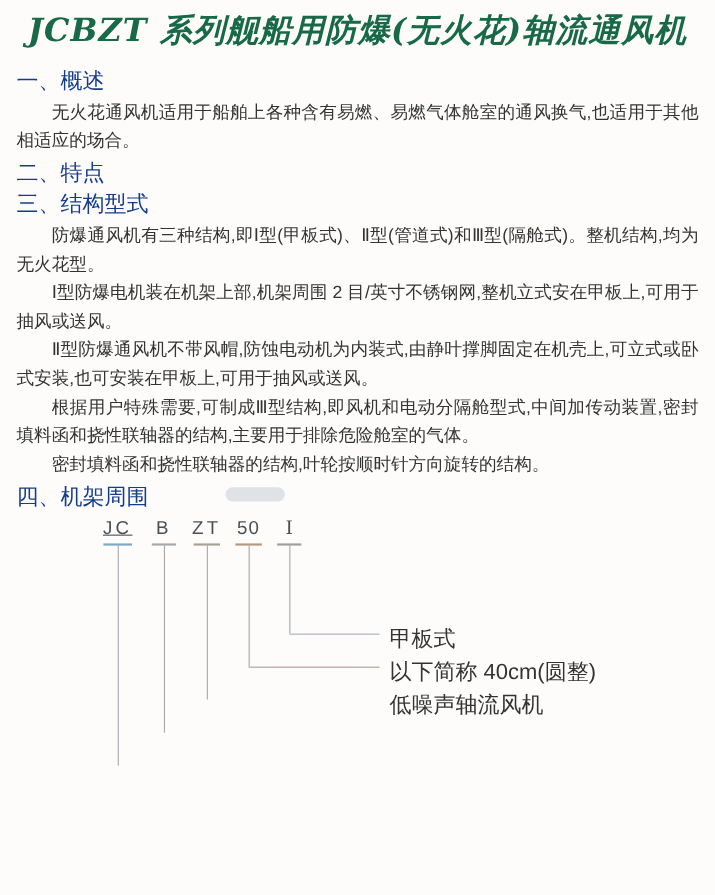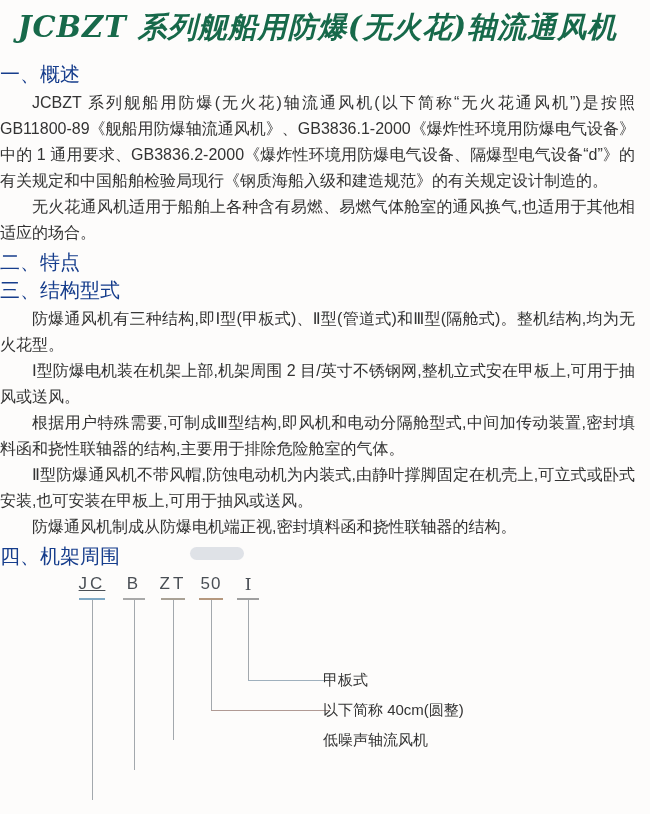--- a/index.html
+++ b/index.html
@@ -8,21 +8,21 @@
     width: 650px;
     height: 814px;
     overflow: hidden;
     background: #fdfcfb;
     font-family: "Liberation Sans", sans-serif;
     color: #333333;
   }
   .page {
     width: 650px;
     height: 814px;
-    padding: 8px 15px 0 0;
+    padding: 8px 15px 0 15px;
     position: relative;
   }
   
   h1.doc-title {
     text-align: center;
     font-family: "DejaVu Serif", serif;
     font-style: italic;
     font-weight: bold;
     font-size: 29px;
     letter-spacing: 1px;
@@ -89,53 +89,52 @@
   .vl-jc  { left: 92px;  height: 200px; }
   .vl-b   { left: 134px; height: 170px; }
   .vl-zt  { left: 173px; height: 140px; }
   .vl-d40 { left: 211px; height: 110px; }
   .vl-i   { left: 248px; height: 80px; }
   .hl { position: absolute; height: 1px; background: #a3a8ad; }
   .hl-i   { left: 248px; top: 106px; width: 82px;  background: #9fb0bd; }
   .hl-d40 { left: 211px; top: 136px; width: 119px; background: #b09a94; }
   .dlabel {
     position: absolute;
-    left: 323px;
-    font-size: 15px;
+    left: 339px;
+    font-size: 20px;
     color: #333333;
     white-space: nowrap;
   }
   .dlabel-i   { top: 97px; }
   .dlabel-d40 { top: 127px; }
   .dlabel-zt  { top: 157px; }
 </style>
 </head>
 <body>
 
 <div class="page">
 
   <h1 class="doc-title">JCBZT 系列舰船用防爆(无火花)轴流通风机</h1>
 
   <section>
     <h2 class="sec-heading">一、概述</h2>
-    <p class="para">JCBZT 系列舰船用防爆(无火花)轴流通风机(以下简称“无火花通风机”)是按照 GB11800-89《舰船用防爆轴流通风机》、GB3836.1-2000《爆炸性环境用防爆电气设备》中的 1 通用要求、GB3836.2-2000《爆炸性环境用防爆电气设备、隔爆型电气设备“d”》的有关规定和中国船舶检验局现行《钢质海船入级和建造规范》的有关规定设计制造的。</p>
     <p class="para">无火花通风机适用于船舶上各种含有易燃、易燃气体舱室的通风换气,也适用于其他相适应的场合。</p>
   </section>
 
   <section>
     <h2 class="sec-heading">二、特点</h2>
   </section>
 
   <section>
     <h2 class="sec-heading">三、结构型式</h2>
     <p class="para">防爆通风机有三种结构,即Ⅰ型(甲板式)、Ⅱ型(管道式)和Ⅲ型(隔舱式)。整机结构,均为无火花型。</p>
     <p class="para">Ⅰ型防爆电机装在机架上部,机架周围 2 目/英寸不锈钢网,整机立式安在甲板上,可用于抽风或送风。</p>
+    <p class="para">Ⅱ型防爆通风机不带风帽,防蚀电动机为内装式,由静叶撑脚固定在机壳上,可立式或卧式安装,也可安装在甲板上,可用于抽风或送风。</p>
     <p class="para">根据用户特殊需要,可制成Ⅲ型结构,即风机和电动分隔舱型式,中间加传动装置,密封填料函和挠性联轴器的结构,主要用于排除危险舱室的气体。</p>
-    <p class="para">Ⅱ型防爆通风机不带风帽,防蚀电动机为内装式,由静叶撑脚固定在机壳上,可立式或卧式安装,也可安装在甲板上,可用于抽风或送风。</p>
-    <p class="para">防爆通风机制成从防爆电机端正视,密封填料函和挠性联轴器的结构。</p>
+    <p class="para">密封填料函和挠性联轴器的结构,叶轮按顺时针方向旋转的结构。</p>
   </section>
 
   <section>
     <h2 class="sec-heading">
       <span>四、机架周围</span>
       <span class="smudge"></span>
     </h2>
 
     <div class="diagram">
 

